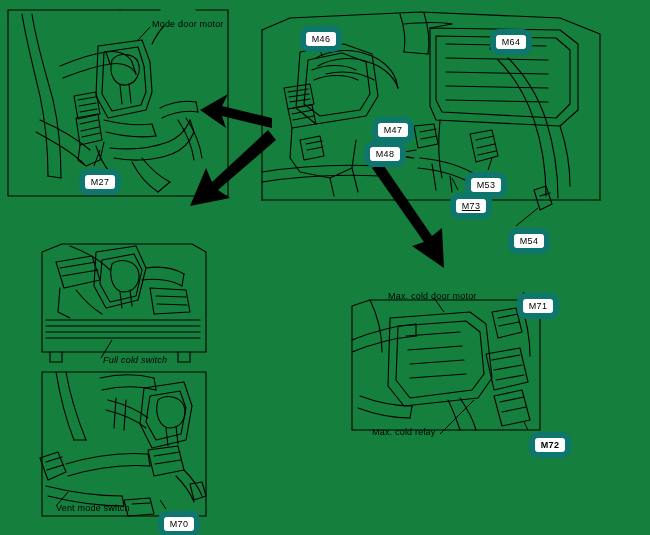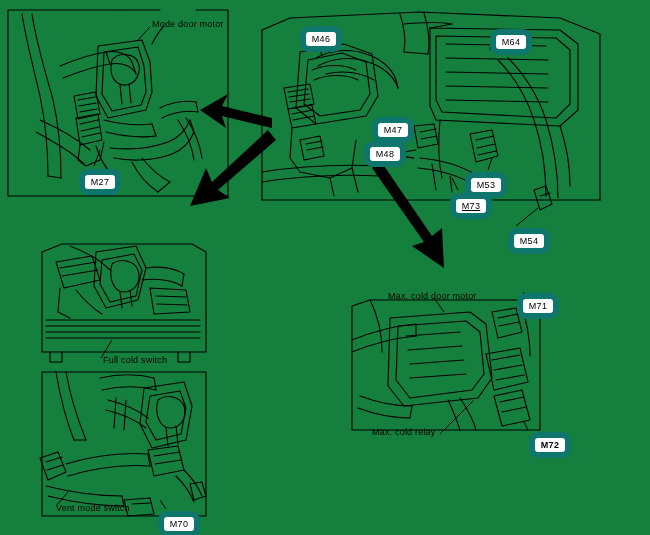--- a/index.html
+++ b/index.html
@@ -285,21 +285,21 @@
     </g>
 
     <g fill="#000000" stroke="none">
       <path d="M272 118 L222 106 L228 94 L200 110 L226 128 L222 116 L272 128 Z"></path>
       <path d="M268 130 L212 182 L206 168 L190 206 L230 198 L218 190 L276 140 Z"></path>
       <path d="M380 160 L432 236 L442 228 L444 268 L412 246 L424 242 L372 168 Z"></path>
     </g>
   </svg>
 
   <div class="lbl" style="left:152px; top:19px;">Mode door motor</div>
-  <div class="lbl" style="left:103px; top:355px;">Full cold switch</div>
+  <div class="lbl" style="left:103px; top:355px;font-style:italic;">Full cold switch</div>
   <div class="lbl" style="left:56px; top:503px;">Vent mode switch</div>
   <div class="lbl" style="left:388px; top:291px;">Max. cold door motor</div>
   <div class="lbl" style="left:372px; top:427px;">Max. cold relay</div>
 
   <div class="tag" style="left:79px; top:169px;">M27</div>
   <div class="tag" style="left:300px; top:26px;">M46</div>
   <div class="tag" style="left:490px; top:21px;margin-top:8px;">M64</div>
   <div class="tag" style="left:372px; top:117px;">M47</div>
   <div class="tag" style="left:364px; top:141px;">M48</div>
   <div class="tag" style="left:465px; top:172px;">M53</div>

